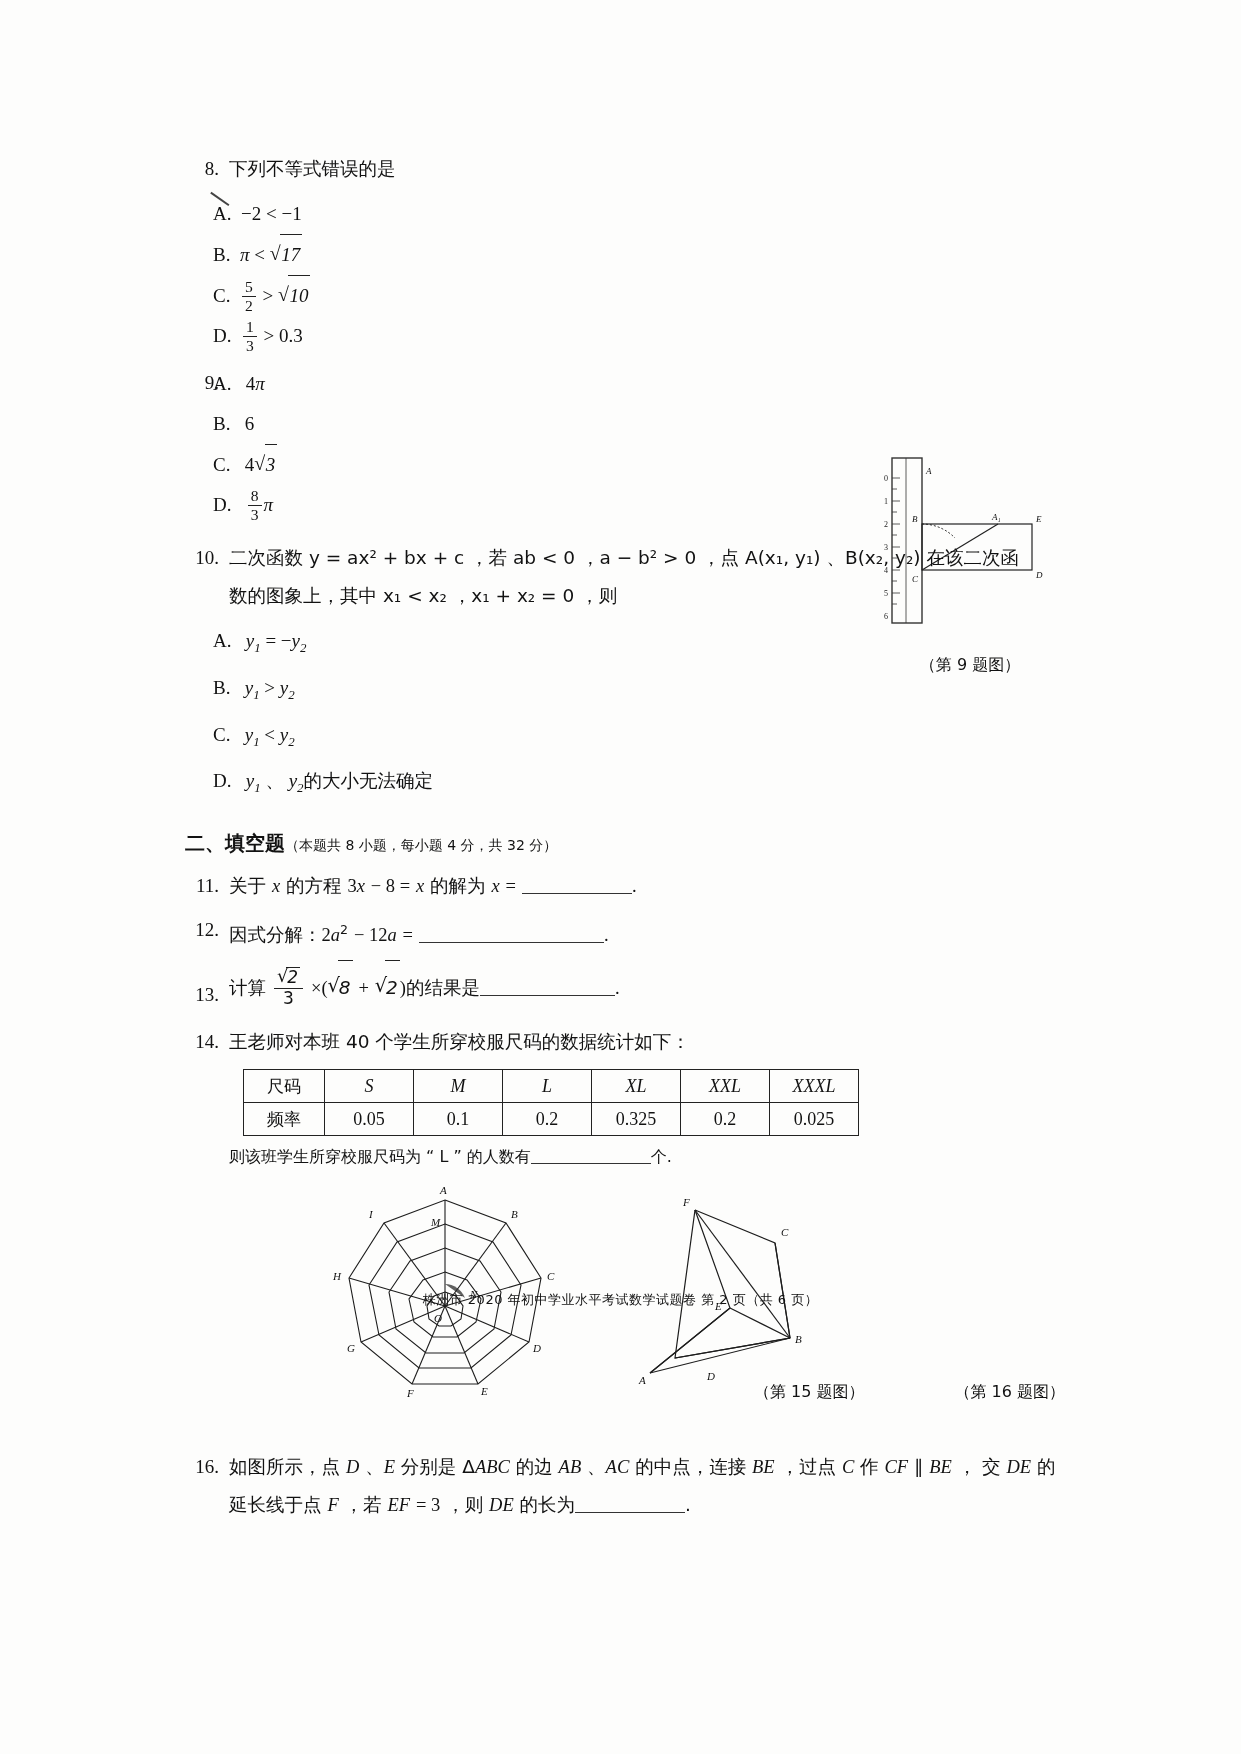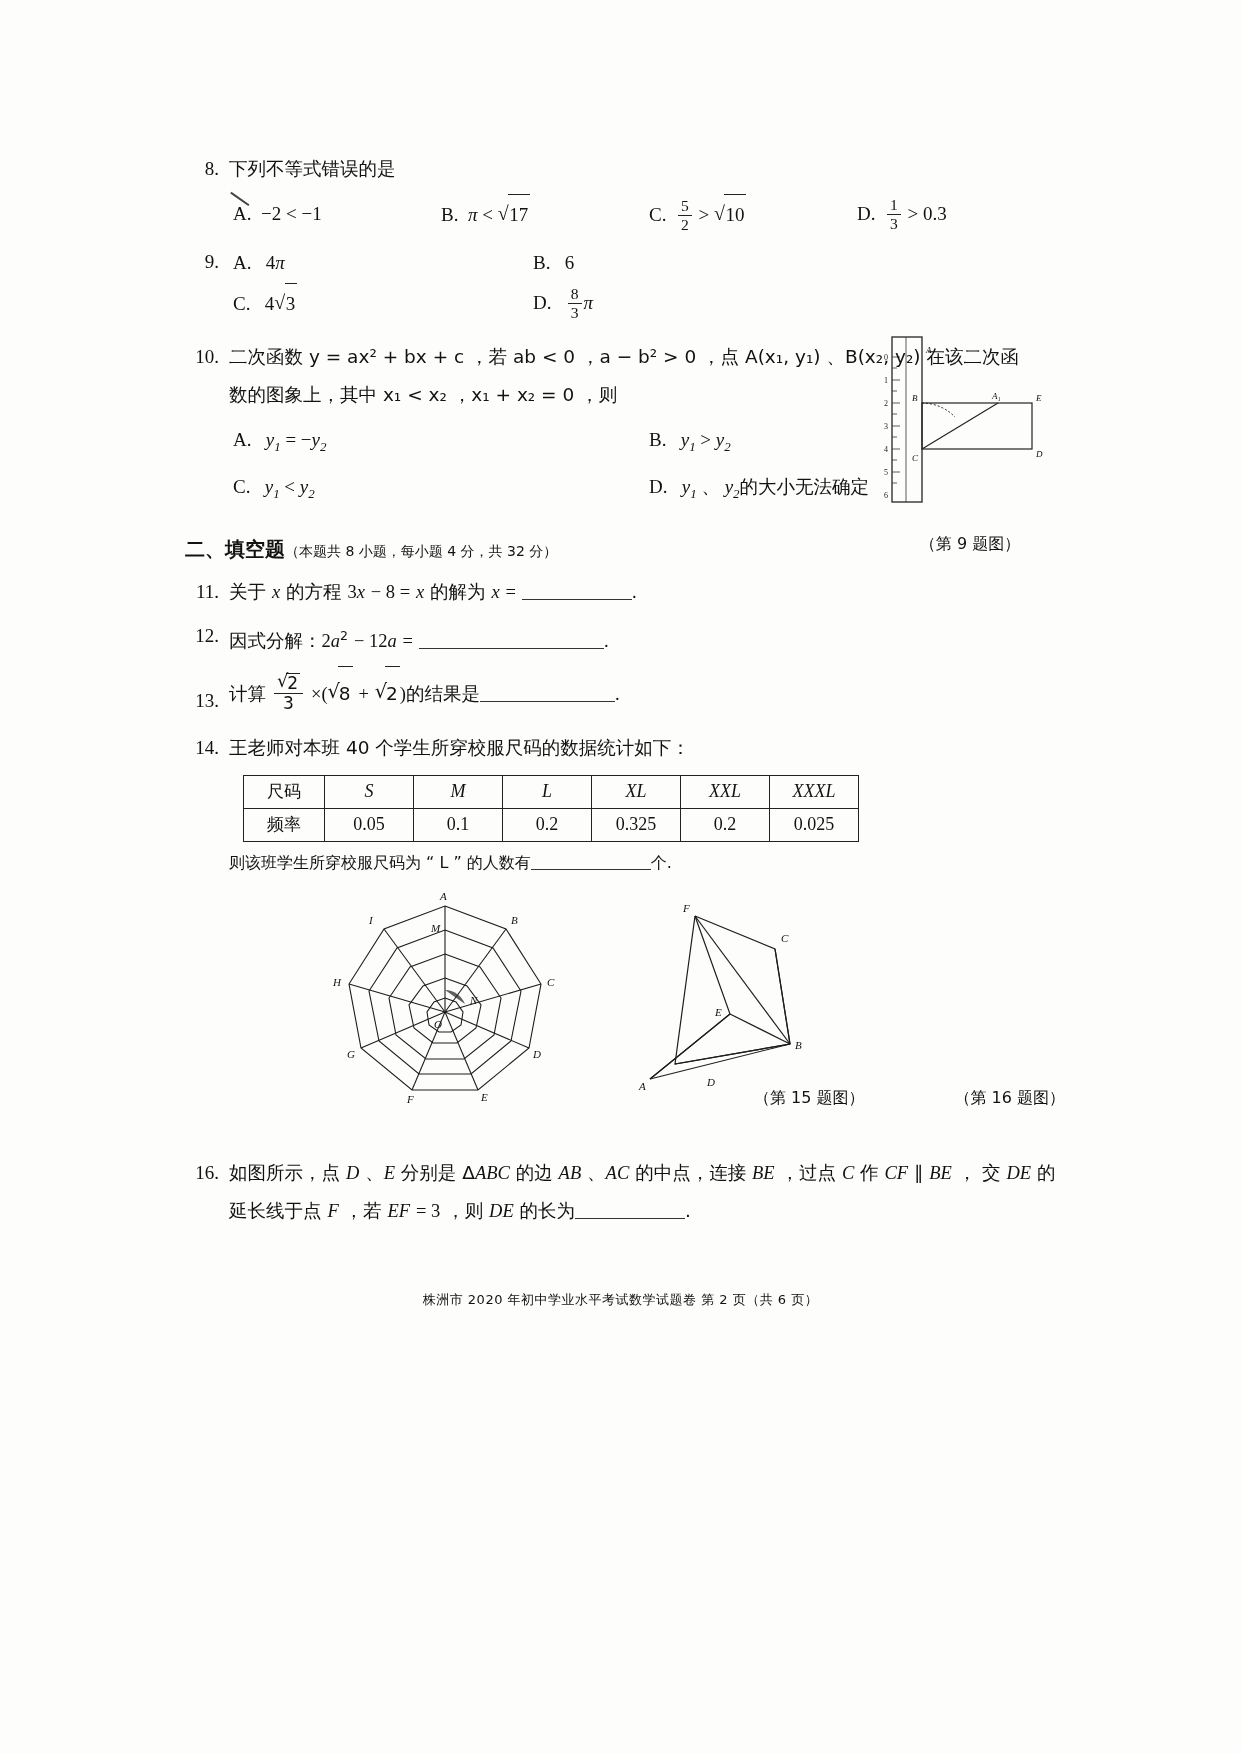--- a/index.html
+++ b/index.html
@@ -35,43 +35,44 @@
   }
   .qbody{
     margin-left:44px;
   }
   .cn{font-family:"DejaVu Sans", sans-serif; font-size:18.5px;}
   .mi{font-family:"Liberation Serif", serif; font-style:italic;}
   .mn{font-family:"Liberation Serif", serif;}
   .opts{
     display:flex;
     flex-wrap:wrap;
-    margin-left:48px;
+    margin-left:28px;
     font-size:19px;
+    flex-direction:column;
   }
   .opt{
     width:25%;
     line-height:40px;
     white-space:nowrap;
   }
   .opt.half{width:50%;}
   .optlabel{font-family:"Liberation Serif", serif;}
   
   .frac{
     display:inline-block;
     vertical-align:-0.55em;
     text-align:center;
     font-size:0.82em;
     line-height:1.15;
     margin:0 2px;
   }
   .frac .num{display:block;border-bottom:1px solid #222;padding:0 3px;}
   .frac .den{display:block;padding:0 3px;}
   
-  .sqrt{display:inline-block;position:relative;padding-left:0.55em;}
+  .sqrt{display:inline-block;position:relative;padding-left:0.55em;font-style:italic;}
   .sqrt:before{
     content:"√";
     position:absolute;left:0;top:-0.06em;font-size:1.05em;
   }
   .sqrt > span{
     display:inline-block;
     border-top:1px solid #222;
     padding:0 2px 0 1px;
   }
   sub{font-size:0.68em;}

